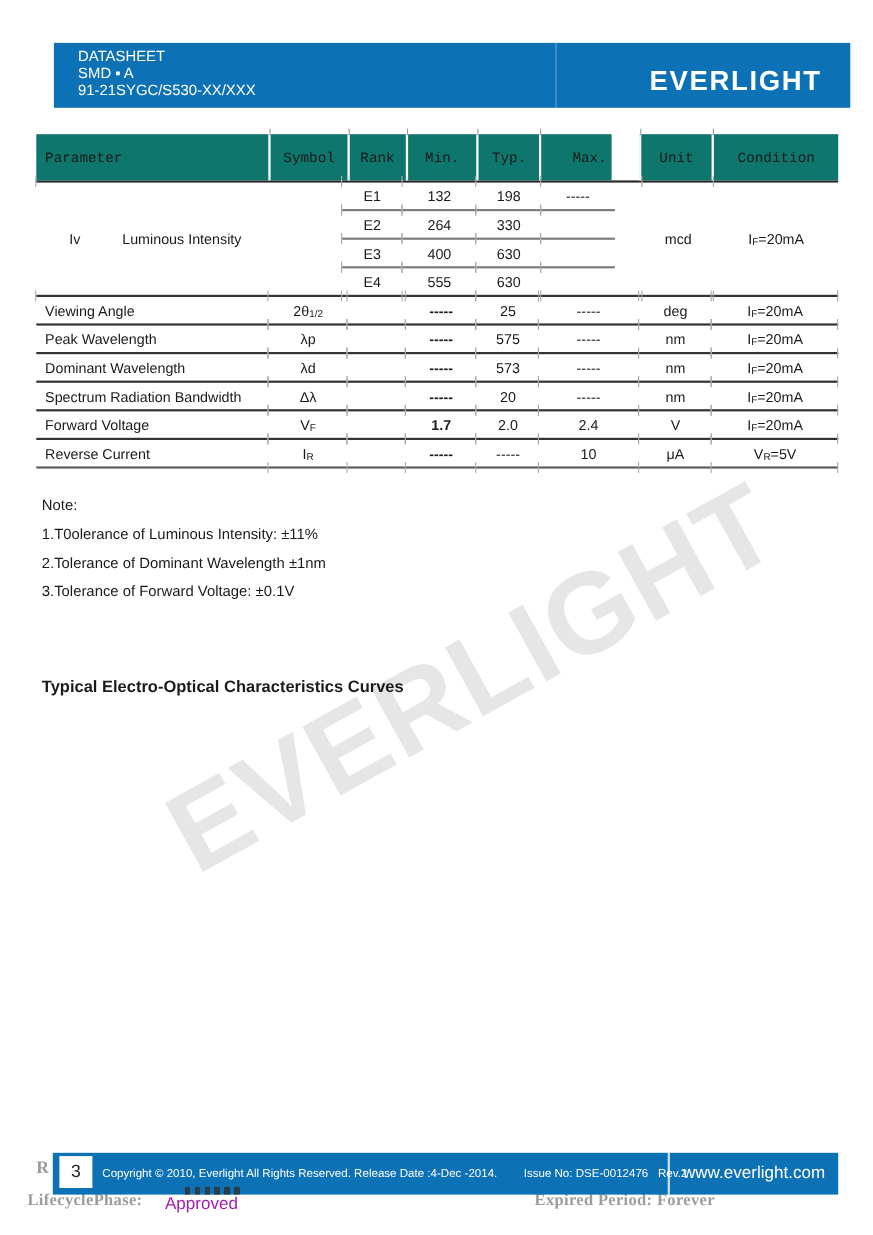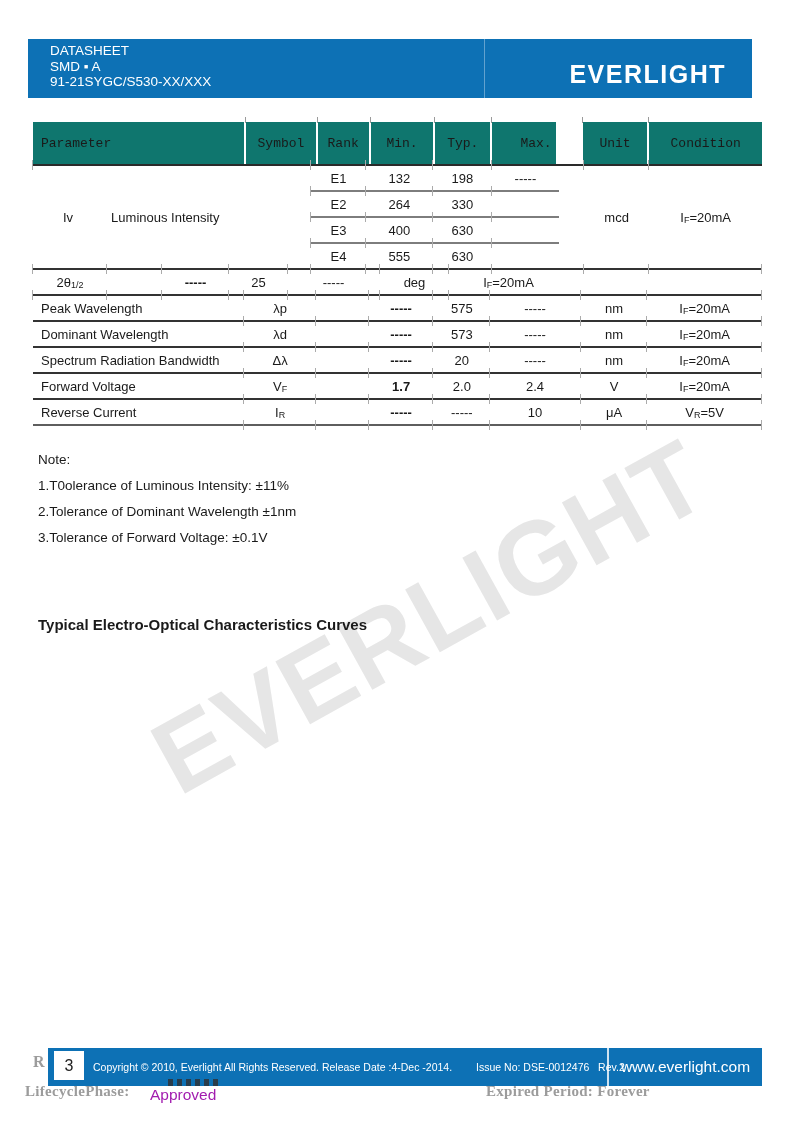--- a/index.html
+++ b/index.html
@@ -1,20 +1,20 @@
 <!DOCTYPE html>
 <html><head>
 <meta charset="utf-8">
 <style>
   html,body{margin:0;padding:0;background:#fff;}
   .page{position:relative;width:794px;height:1123px;background:#fff;overflow:hidden;
         font-family:"Liberation Sans",sans-serif;color:#1a1a1a;}
 
   
-  .top-bar{position:absolute;left:28px;top:39px;width:724px;height:59px;background:#0d71b5;z-index:2;}
+  .top-bar{position:absolute;left:49px;top:39px;width:724px;height:59px;background:#0d71b5;z-index:2;}
   .hdr-left{position:absolute;left:22px;top:4px;color:#fff;font-size:13.5px;line-height:15.5px;}
   .hdr-divider{position:absolute;left:456px;top:0;bottom:0;width:1px;background:rgba(255,255,255,.35);}
   .logo{position:absolute;right:26px;top:21px;color:#fff;font-size:25px;font-weight:bold;
         letter-spacing:1.5px;white-space:nowrap;}
 
   
   .watermark{position:absolute;left:430px;top:617px;z-index:0;color:#e6e6e6;font-weight:bold;
              font-size:104px;letter-spacing:2px;white-space:nowrap;
              transform:translate(-50%,-50%) rotate(-29deg);}
 
@@ -131,20 +131,21 @@
       </div>
       <div class="cell c6">mcd</div>
       <div class="cell c7">
           <span>I</span>
           <span class="sub">F</span>
           <span>=20mA</span>
         </div>
     </div>
 
     <div class="trow">
+      <div class="cell c0 left">Viewing Angle</div>
       <div class="cell c1">
           <span>2θ</span>
           <span class="sub">1/2</span>
         </div>
       <div class="cell c2"></div>
       <div class="cell c3 bmin">-----</div>
       <div class="cell c4">25</div>
       <div class="cell c5">-----</div>
       <div class="cell c6">deg</div>
       <div class="cell c7">

